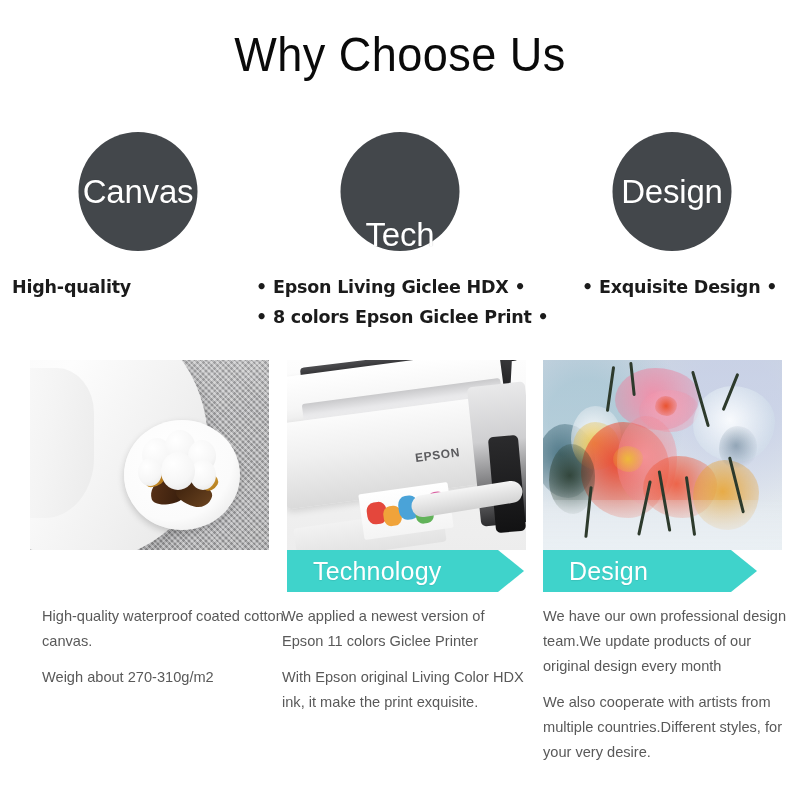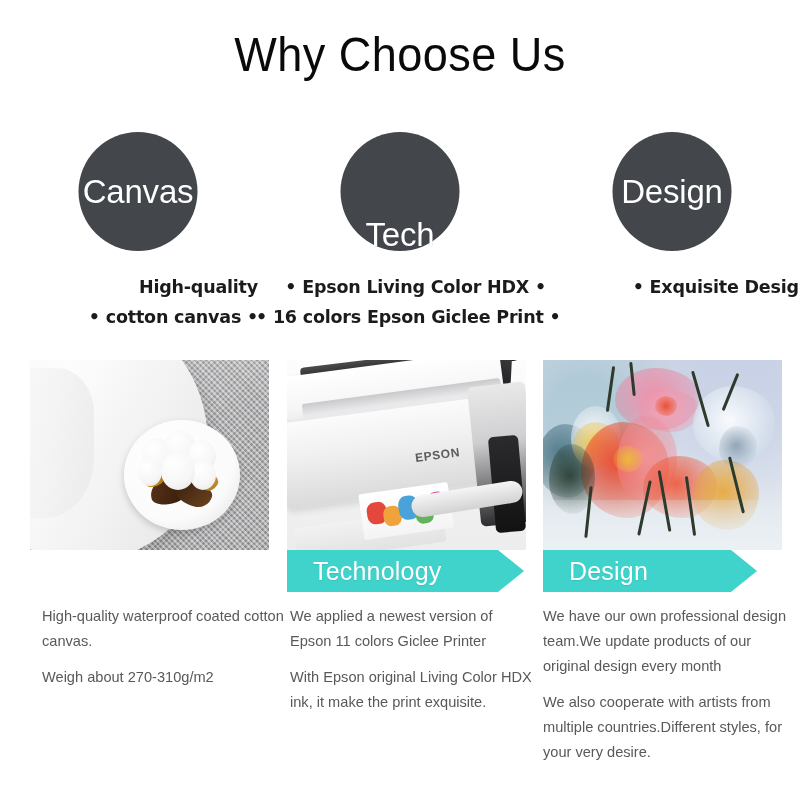--- a/index.html
+++ b/index.html
@@ -86,21 +86,21 @@
     position: absolute;
     top: 272px;
     left: 0;
     width: 800px;
     height: 66px;
   }
 
   .caption-col {
     position: absolute;
     top: 0;
-    text-align: right;
+    text-align: left;
     font-family: "DejaVu Sans", sans-serif;
     font-size: 17.5px;
     font-weight: 600;
     line-height: 30px;
     color: #1b1b1b;
     white-space: nowrap;
     letter-spacing: -0.2px;
   }
   .caption-col.cc1 { left: 12px;  width: 246px; }
   .caption-col.cc2 { left: 256px; width: 290px; }
@@ -300,21 +300,21 @@
 
   .body-col {
     position: absolute;
     top: 0;
     font-family: "Liberation Sans", sans-serif;
     font-size: 14.6px;
     line-height: 25px;
     color: #595959;
   }
   .body-col.b1 { left: 42px;  width: 243px; }
-  .body-col.b2 { left: 290px; width: 243px; }
+  .body-col.b2 { left: 282px; width: 243px; }
   .body-col.b3 { left: 543px; width: 250px; }
 
   .body-para { margin: 0 0 11px 0; }
   .body-para:last-child { margin-bottom: 0; }
 </style>
 </head>
 <body>
 
 <div class="page-title">Why Choose Us</div>
 
@@ -337,26 +337,25 @@
       <span class="feature-circle-label">Design</span>
     </div>
   </div>
 
 </div>
 
 <div class="captions-row">
 
   <div class="caption-col cc1">
     <span class="caption-line">High-quality</span>
-    <span class="caption-line">• cotton canvas •</span>
   </div>
 
   <div class="caption-col cc2">
-    <span class="caption-line">• Epson Living Color HDX •</span>
-    <span class="caption-line">• 16 colors Epson Giclee Print •</span>
+    <span class="caption-line">• Epson Living Giclee HDX •</span>
+    <span class="caption-line">• 8 colors Epson Giclee Print •</span>
   </div>
 
   <div class="caption-col cc3">
     <span class="caption-line">• Exquisite Design •</span>
   </div>
 
 </div>
 
 <div class="panels-row">
 

